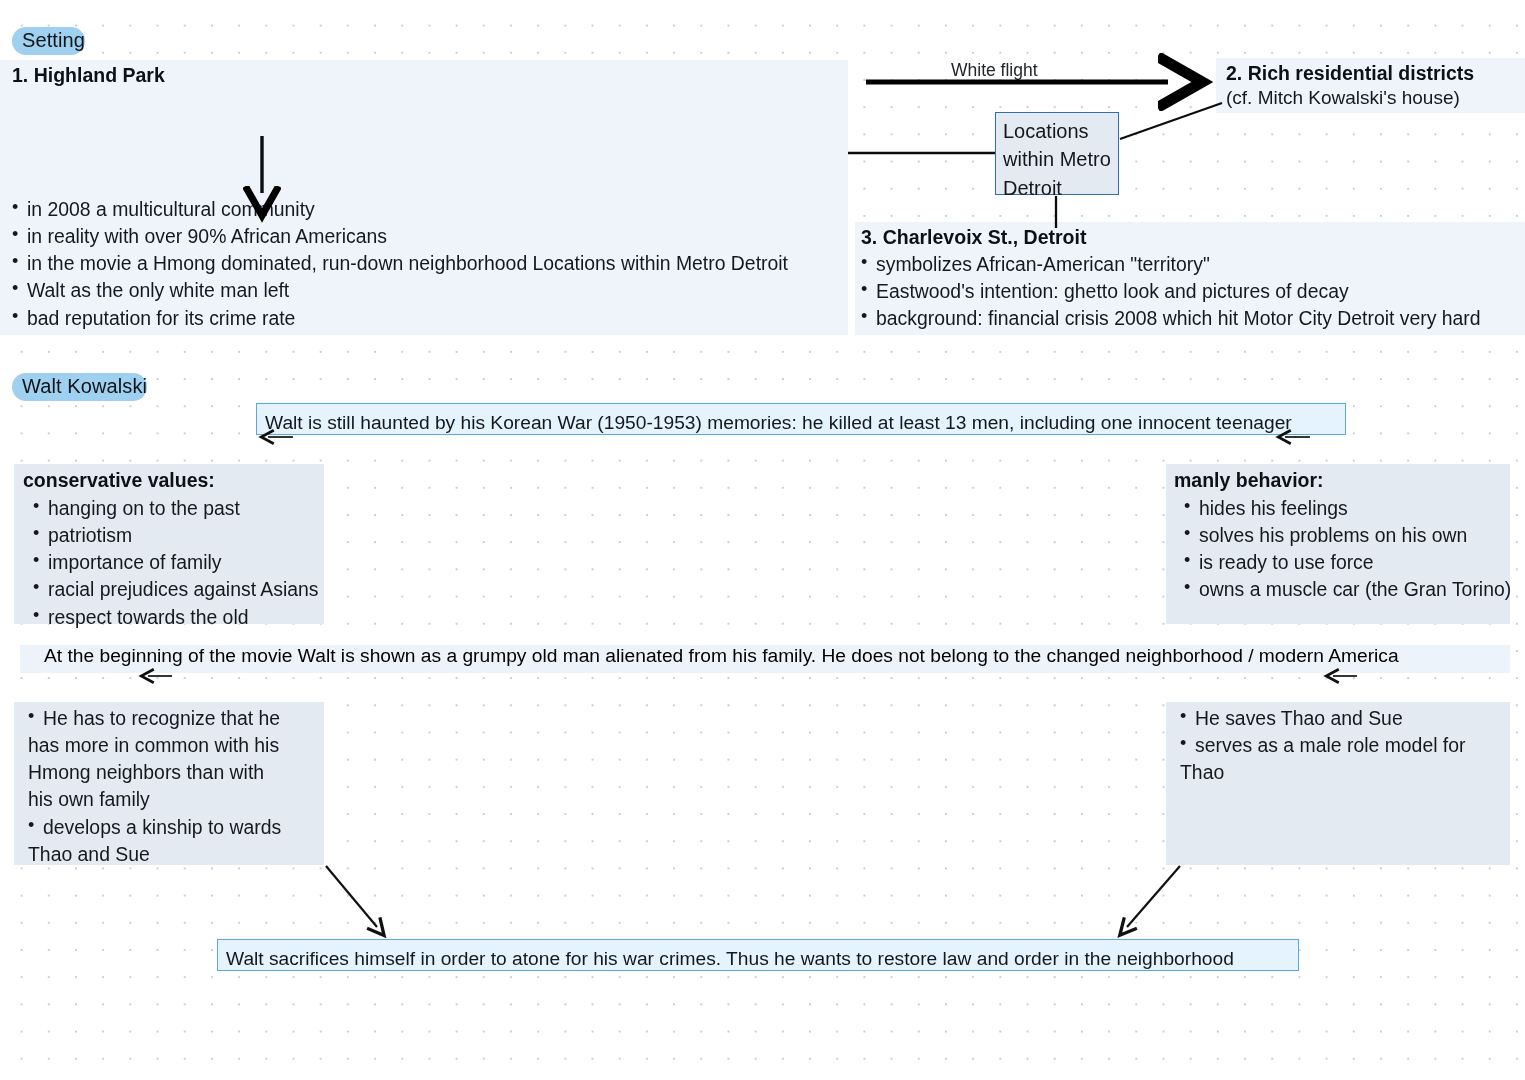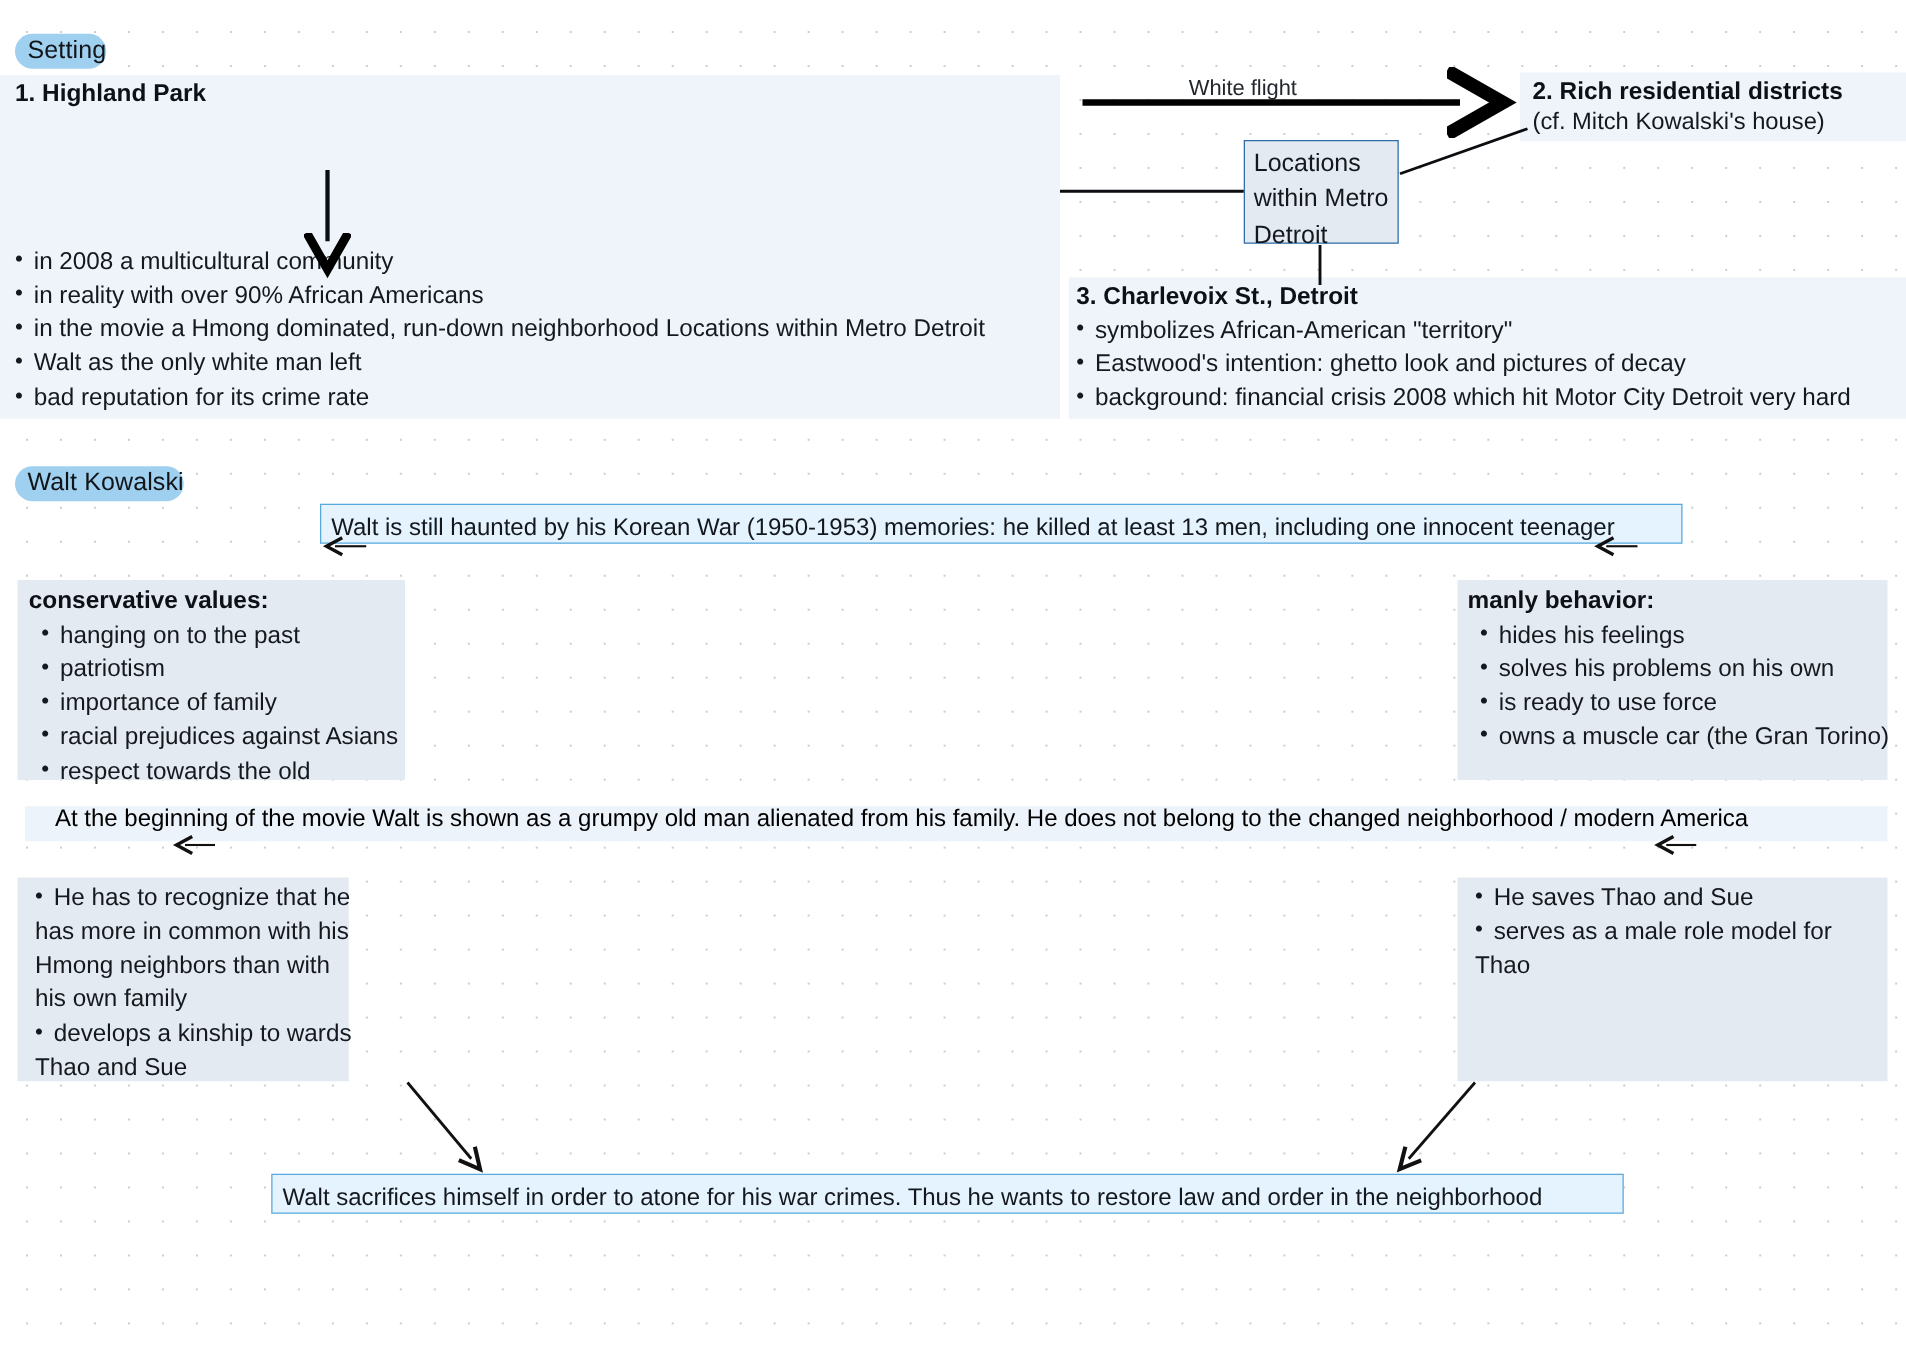--- a/index.html
+++ b/index.html
@@ -167,21 +167,21 @@
       <li>solves his problems on his own</li>
       <li>is ready to use force</li>
       <li>owns a muscle car (the Gran Torino)</li>
     </ul>
   </div>
 
   <div class="bandline" style="left:20px; top:645px; width:1490px; height:28px;">
     <span style="margin-left:18px;">At the beginning of the movie Walt is shown as a grumpy old man alienated from his family. He does not belong to the changed neighborhood / modern America</span>
   </div>
 
-  <div class="blk grey" style="left:14px; top:702px; width:265px; height:163px;">
+  <div class="blk grey" style="left:14px; top:702px; width:310px; height:163px;">
     <ul style="position:absolute; left:14px; top:3px; width:290px;">
       <li>He has to recognize that he</li>
       <li class="cont">has more in common with his</li>
       <li class="cont">Hmong neighbors than with</li>
       <li class="cont">his own family</li>
       <li>develops a kinship to wards</li>
       <li class="cont">Thao and Sue</li>
     </ul>
   </div>
 

